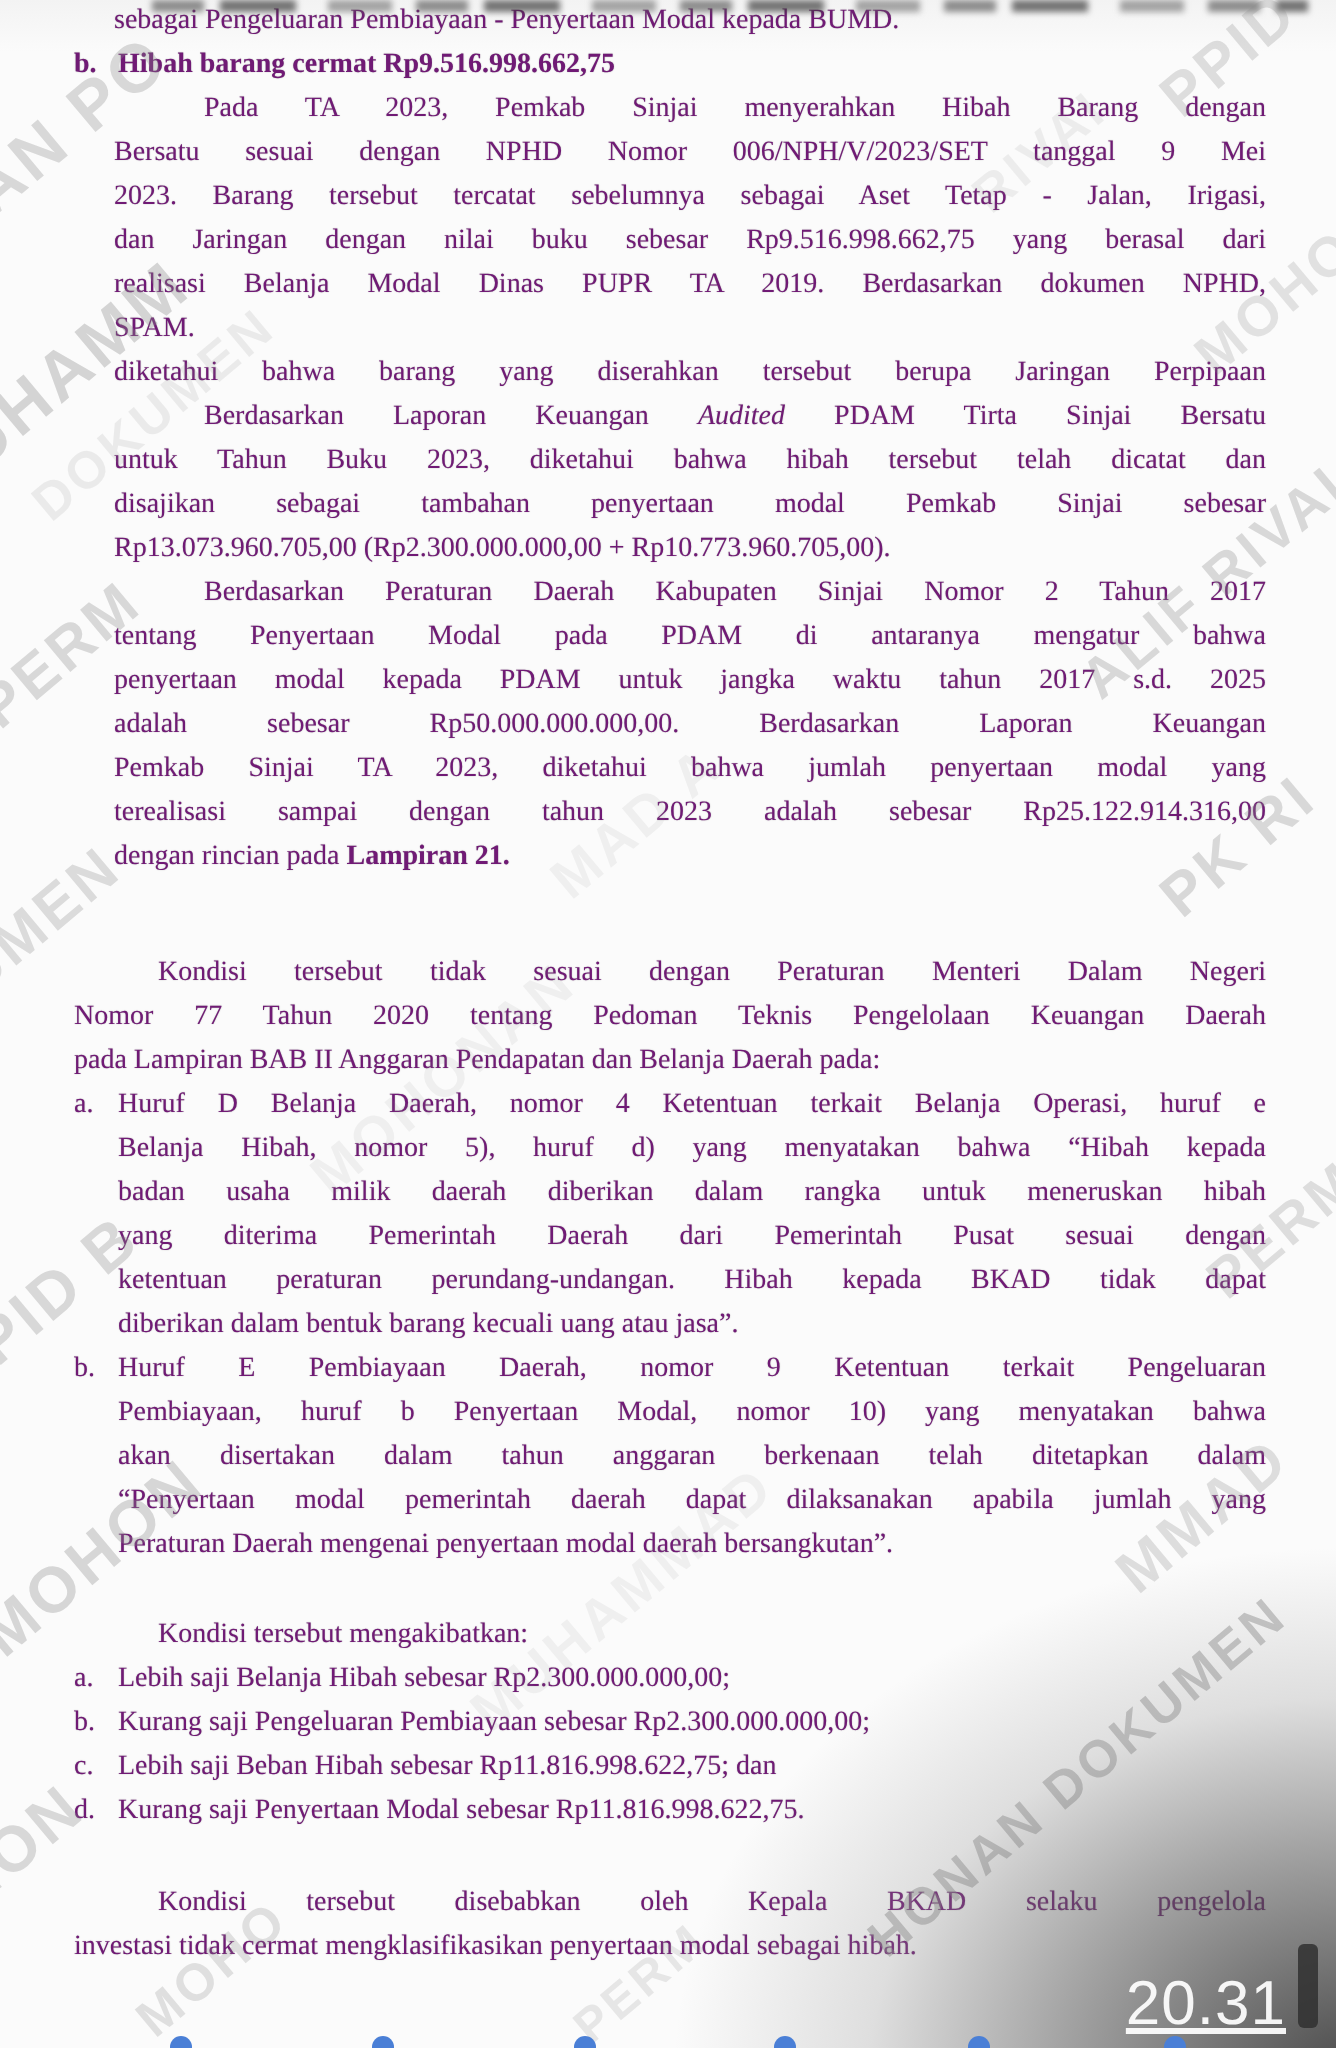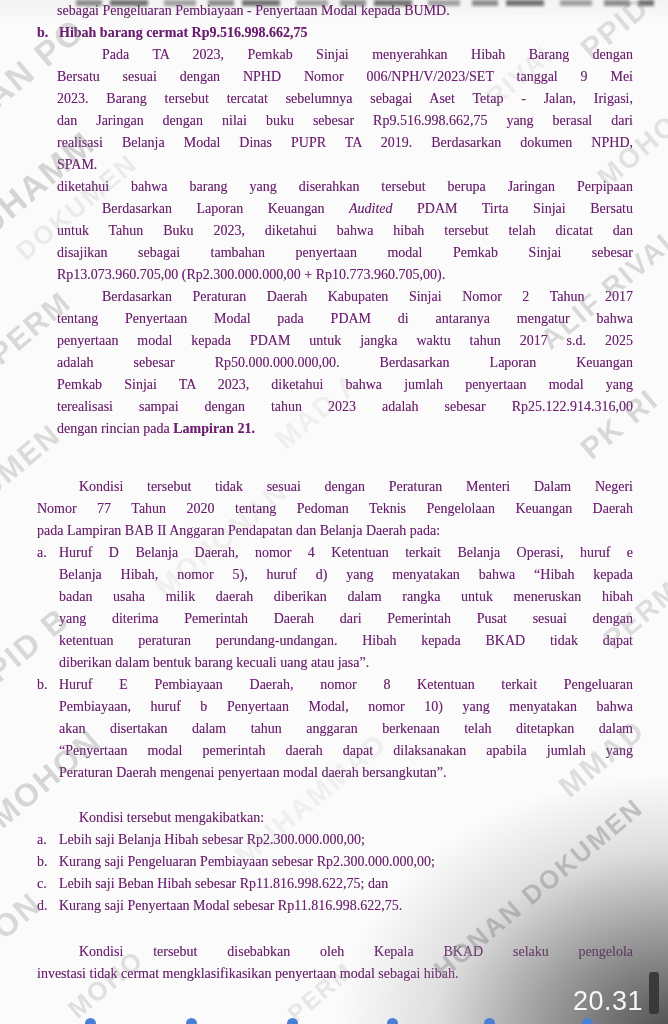--- a/index.html
+++ b/index.html
@@ -47,22 +47,22 @@
   }
   
   .corner-shade{
     position:absolute;right:0;bottom:0;width:330px;height:250px;z-index:4;pointer-events:none;
     background:radial-gradient(110% 112% at 102% 104%,
       rgba(52,52,52,.88) 0%, rgba(92,92,92,.55) 40%,
       rgba(140,140,140,.26) 66%, rgba(200,200,200,0) 93%);
   }
   .timestamp{
     position:absolute;right:25px;bottom:7px;z-index:5;
-    font-family:"Liberation Sans", sans-serif;font-size:27px;line-height:31px;
-    color:rgba(255,255,255,.93);letter-spacing:.5px;
+    font-family:"Liberation Sans", sans-serif;font-size:31px;line-height:31px;
+    color:rgba(255,255,255,.93);letter-spacing:.5px;text-decoration:underline;
   }
   .scroll-thumb{
     position:absolute;right:9px;bottom:10px;width:10px;height:42px;z-index:5;
     background:rgba(48,48,48,.85);border-radius:3px;
   }
   .dot{
     position:absolute;top:1018px;width:11px;height:11px;border-radius:50%;z-index:5;
   }
 </style>
 </head>
@@ -130,21 +130,21 @@
       <div class="line">badan usaha milik daerah diberikan dalam rangka untuk meneruskan hibah</div>
       <div class="line">yang diterima Pemerintah Daerah dari Pemerintah Pusat sesuai dengan</div>
       <div class="line">ketentuan peraturan perundang-undangan. Hibah kepada BKAD tidak dapat</div>
       <div class="line last">diberikan dalam bentuk barang kecuali uang atau jasa”.</div>
     </div>
   </div>
 
   <div class="hang">
     <span class="marker">b.</span>
     <div class="content">
-      <div class="line">Huruf E Pembiayaan Daerah, nomor 8 Ketentuan terkait Pengeluaran</div>
+      <div class="line">Huruf E Pembiayaan Daerah, nomor 9 Ketentuan terkait Pengeluaran</div>
       <div class="line">Pembiayaan, huruf b Penyertaan Modal, nomor 10) yang menyatakan bahwa</div>
       <div class="line">akan disertakan dalam tahun anggaran berkenaan telah ditetapkan dalam</div>
       <div class="line">“Penyertaan modal pemerintah daerah dapat dilaksanakan apabila jumlah yang</div>
       <div class="line last">Peraturan Daerah mengenai penyertaan modal daerah bersangkutan”.</div>
     </div>
   </div>
 
   <div class="line last indent-sm gap-lg">Kondisi tersebut mengakibatkan:</div>
 
   <div class="hang">

